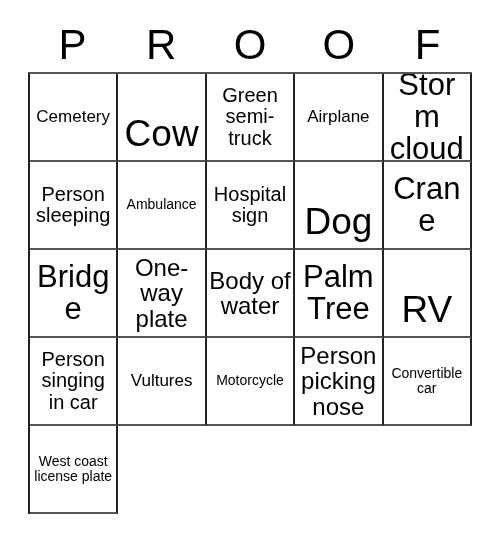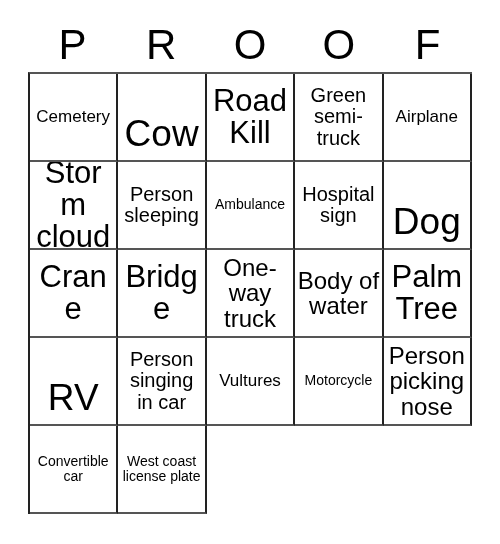--- a/index.html
+++ b/index.html
@@ -96,23 +96,20 @@
       <div class="header-letter">F</div>
     </div>
 
   <div id="grid">
       <div class="cell sz-s">
         <span class="cell-text">Cemetery</span>
       </div>
       <div class="cell sz-xxl">
         <span class="cell-text">Cow</span>
       </div>
-      <div class="cell sz-xl">
-        <span class="cell-text">Road Kill</span>
-      </div>
       <div class="cell sz-m">
         <span class="cell-text">Green semi-truck</span>
       </div>
       <div class="cell sz-s">
         <span class="cell-text">Airplane</span>
       </div>
       <div class="cell sz-xl">
         <span class="cell-text">Storm cloud</span>
       </div>
       <div class="cell sz-m">
@@ -127,21 +124,21 @@
       <div class="cell sz-xxl">
         <span class="cell-text">Dog</span>
       </div>
       <div class="cell sz-xl">
         <span class="cell-text">Crane</span>
       </div>
       <div class="cell sz-xl">
         <span class="cell-text">Bridge</span>
       </div>
       <div class="cell sz-l">
-        <span class="cell-text">One-way truck</span>
+        <span class="cell-text">One-way plate</span>
       </div>
       <div class="cell sz-l">
         <span class="cell-text">Body of water</span>
       </div>
       <div class="cell sz-xl">
         <span class="cell-text">Palm Tree</span>
       </div>
       <div class="cell sz-xxl">
         <span class="cell-text">RV</span>
       </div>

